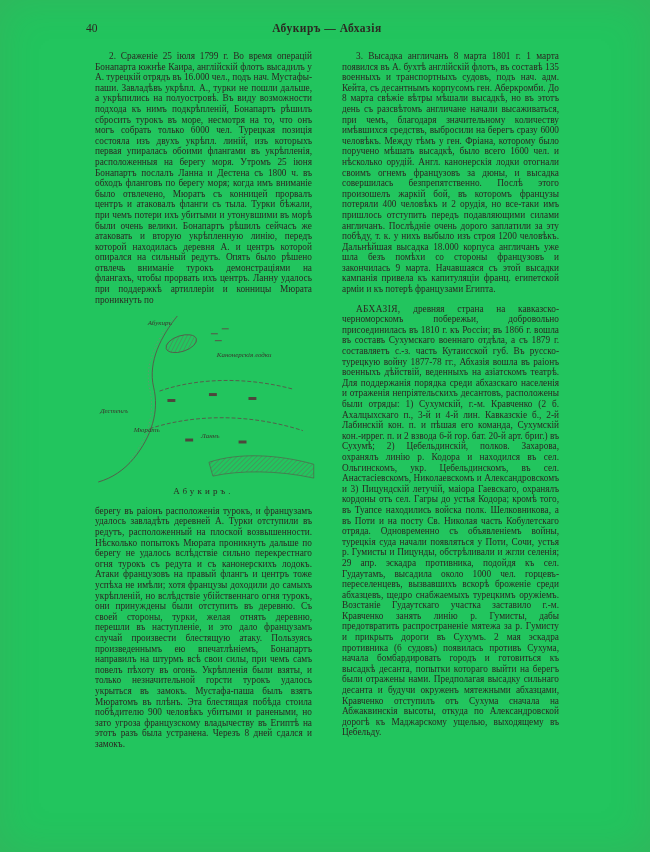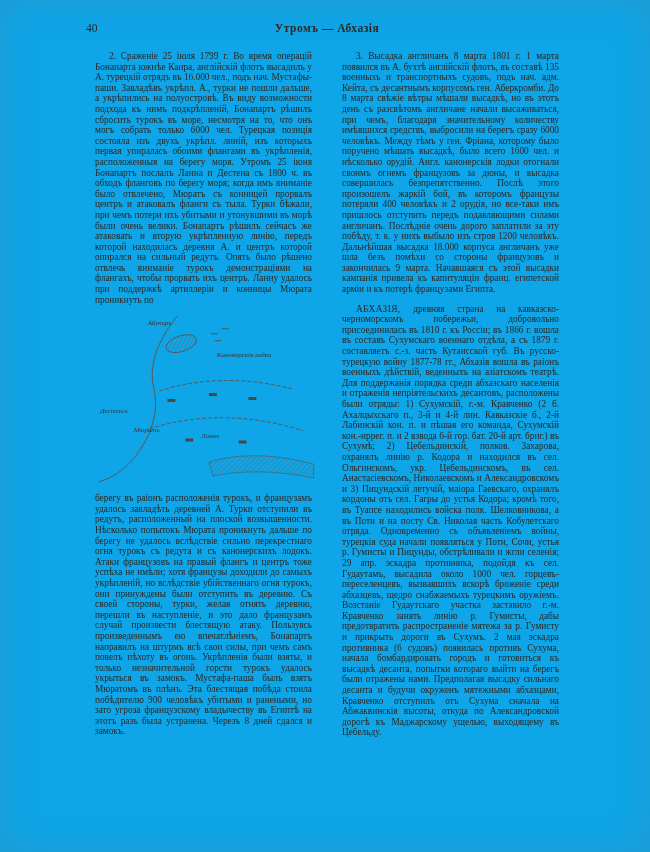--- a/index.html
+++ b/index.html
@@ -1,20 +1,20 @@
 <!DOCTYPE html>
 <html><head>
 <meta charset="utf-8">
 <style>
   html,body { margin:0; padding:0; background:#d9d4c8; }
   .page {
     position:relative;
     width:650px; height:852px;
     margin:0 auto;
-    background:#0ea5e9;
+    background:#22c55e;
     box-shadow: inset 0 0 40px rgba(120,110,90,.18);
     font-family:"Liberation Serif", serif;
     color:#2c2822;
     overflow:hidden;
   }
   .header {
     position:absolute; top:22px; left:86px; right:82px;
     display:flex; align-items:baseline;
     font-size:11.5px;
   }
@@ -45,21 +45,21 @@
   }
   .map-label { font-style:italic; font-size:7px; fill:#3a352c; }
 </style>
 </head>
 <body>
 
 <div class="page">
 
   <div class="header">
     <span class="pagenum">40</span>
-    <span class="running-title">Утромъ — Абхазія</span>
+    <span class="running-title">Абукиръ — Абхазія</span>
     <span class="header-spacer"></span>
   </div>
 
   <div class="columns">
 
     <div class="col">
       <p>2. Сраженіе 25 іюля 1799 г. Во время операцій Бонапарта южнѣе Каира, англійскій флотъ высадилъ у А. турецкій отрядъ въ 16.000 чел., подъ нач. Мустафы-паши. Завладѣвъ укрѣпл. А., турки не пошли дальше, а укрѣпились на полуостровѣ. Въ виду возможности подхода къ нимъ подкрѣпленій, Бонапартъ рѣшилъ сбросить турокъ въ море, несмотря на то, что онъ могъ собрать только 6000 чел. Турецкая позиція состояла изъ двухъ укрѣпл. линій, изъ которыхъ первая упиралась обоими флангами въ укрѣпленія, расположенныя на берегу моря. Утромъ 25 іюня Бонапартъ послалъ Ланна и Дестена съ 1800 ч. въ обходъ фланговъ по берегу моря; когда имъ вниманіе было отвлечено, Мюратъ съ конницей прорвалъ центръ и атаковалъ фланги съ тыла. Турки бѣжали, при чемъ потери ихъ убитыми и утонувшими въ морѣ были очень велики. Бонапартъ рѣшилъ сейчасъ же атаковать и вторую укрѣпленную линію, передъ которой находилась деревня А. и центръ которой опирался на сильный редутъ. Опять было рѣшено отвлечь вниманіе турокъ демонстраціями на флангахъ, чтобы прорвать ихъ центръ. Ланну удалось при поддержкѣ артиллеріи и конницы Мюрата проникнуть по</p>
 
       <figure>
         <svg viewBox="0 0 230 172" width="228" height="170">
@@ -92,20 +92,21 @@
           </g>
 
           <path d="M 120,150 C 150,140 190,142 226,152 L 226,166 C 190,158 150,158 124,164 Z" fill="url(#hatch)" stroke="#5a5248" stroke-width="0.6"></path>
 
           <text class="map-label" x="58" y="11">Абукиръ</text>
           <text class="map-label" x="128" y="44">Канонерскія лодки</text>
           <text class="map-label" x="10" y="100">Дестенгъ</text>
           <text class="map-label" x="44" y="119">Мюратъ</text>
           <text class="map-label" x="112" y="125">Ланнъ</text>
         </svg>
+        <figcaption>Абукиръ.</figcaption>
       </figure>
 
       <p class="cont">берегу въ раіонъ расположенія турокъ, и французамъ удалось завладѣть деревней А. Турки отступили въ редутъ, расположенный на плоской возвышенности. Нѣсколько попытокъ Мюрата проникнуть дальше по берегу не удалось вслѣдствіе сильно перекрестнаго огня турокъ съ редута и съ канонерскихъ лодокъ. Атаки французовъ на правый флангъ и центръ тоже успѣха не имѣли; хотя французы доходили до самыхъ укрѣпленій, но вслѣдствіе убійственнаго огня турокъ, они принуждены были отступить въ деревню. Съ своей стороны, турки, желая отнять деревню, перешли въ наступленіе, и это дало французамъ случай произвести блестящую атаку. Пользуясь произведеннымъ ею впечатлѣніемъ, Бонапартъ направилъ на штурмъ всѣ свои силы, при чемъ самъ повелъ пѣхоту въ огонь. Укрѣпленія были взяты, и только незначительной горсти турокъ удалось укрыться въ замокъ. Мустафа-паша былъ взятъ Мюратомъ въ плѣнъ. Эта блестящая побѣда стоила побѣдителю 900 человѣкъ убитыми и ранеными, но зато угроза французскому владычеству въ Египтѣ на этотъ разъ была устранена. Черезъ 8 дней сдался и замокъ.</p>
     </div>
 
     <div class="col">
       <p>3. Высадка англичанъ 8 марта 1801 г. 1 марта появился въ А. бухтѣ англійскій флотъ, въ составѣ 135 военныхъ и транспортныхъ судовъ, подъ нач. адм. Кейта, съ десантнымъ корпусомъ ген. Аберкромби. До 8 марта свѣжіе вѣтры мѣшали высадкѣ, но въ этотъ день съ разсвѣтомъ англичане начали высаживаться, при чемъ, благодаря значительному количеству имѣвшихся средствъ, выбросили на берегъ сразу 6000 человѣкъ. Между тѣмъ у ген. Фріана, которому было поручено мѣшать высадкѣ, было всего 1600 чел. и нѣсколько орудій. Англ. канонерскія лодки отогнали своимъ огнемъ французовъ за дюны, и высадка совершилась безпрепятственно. Послѣ этого произошелъ жаркій бой, въ которомъ французы потеряли 400 человѣкъ и 2 орудія, но все-таки имъ пришлось отступить передъ подавляющими силами англичанъ. Послѣдніе очень дорого заплатили за эту побѣду, т. к. у нихъ выбыло изъ строя 1200 человѣкъ. Дальнѣйшая высадка 18.000 корпуса англичанъ уже шла безъ помѣхи со стороны французовъ и закончилась 9 марта. Начавшаяся съ этой высадки кампанія привела къ капитуляціи франц. египетской арміи и къ потерѣ французами Египта.</p>
       <p class="article">
         <span class="article-title">АБХАЗІЯ,</span><span> древняя страна на кавказско-черноморскомъ побережьи, добровольно присоединилась въ 1810 г. къ Россіи; въ 1866 г. вошла въ составъ Сухумскаго военнаго отдѣла, а съ 1879 г. составляетъ с.-з. часть Кутаисской губ. Въ русско-турецкую войну 1877-78 гг., Абхазія вошла въ раіонъ военныхъ дѣйствій, веденныхъ на азіатскомъ театрѣ. Для поддержанія порядка среди абхазскаго населенія и отраженія непріятельскихъ десантовъ, расположены были отряды: 1) Сухумскій, г.-м. Кравченко (2 б. Ахалцыхскаго п., 3-й и 4-й лин. Кавказскіе б., 2-й Лабинскій кон. п. и пѣшая его команда, Сухумскій кон.-иррег. п. и 2 взвода 6-й гор. бат. 20-й арт. бриг.) въ Сухумѣ; 2) Цебельдинскій, полков. Захарова, охранялъ линію р. Кодора и находился въ сел. Ольгинскомъ, укр. Цебельдинскомъ, въ сел. Анастасіевскомъ, Николаевскомъ и Александровскомъ и 3) Пицундскій летучій, маіора Гаевскаго, охранялъ кордоны отъ сел. Гагры до устья Кодора; кромѣ того, въ Туапсе находились войска полк. Шелковникова, а въ Поти и на посту Св. Николая часть Кобулетскаго отряда. Одновременно съ объявленіемъ войны, турецкія суда начали появляться у Поти, Сочи, устья р. Гумисты и Пицунды, обстрѣливали и жгли селенія; 29 апр. эскадра противника, подойдя къ сел. Гудаутамъ, высадила около 1000 чел. горцевъ-переселенцевъ, вызвавшихъ вскорѣ броженіе среди абхазцевъ, щедро снабжаемыхъ турецкимъ оружіемъ. Возстаніе Гудаутскаго участка заставило г.-м. Кравченко занять линію р. Гумисты, дабы предотвратить распространеніе мятежа за р. Гумисту и прикрыть дороги въ Сухумъ. 2 мая эскадра противника (6 судовъ) появилась противъ Сухума, начала бомбардировать городъ и готовиться къ высадкѣ десанта, попытки котораго выйти на берегъ были отражены нами. Предполагая высадку сильнаго десанта и будучи окруженъ мятежными абхазцами, Кравченко отступилъ отъ Сухума сначала на Абжаквинскія высоты, откуда по Александровской дорогѣ къ Маджарскому ущелью, выходящему въ Цебельду.</span>
       </p>

